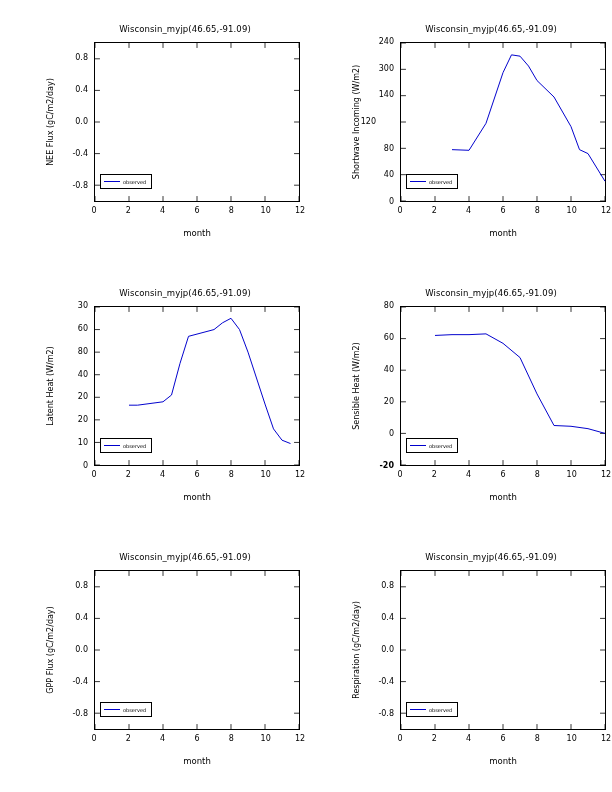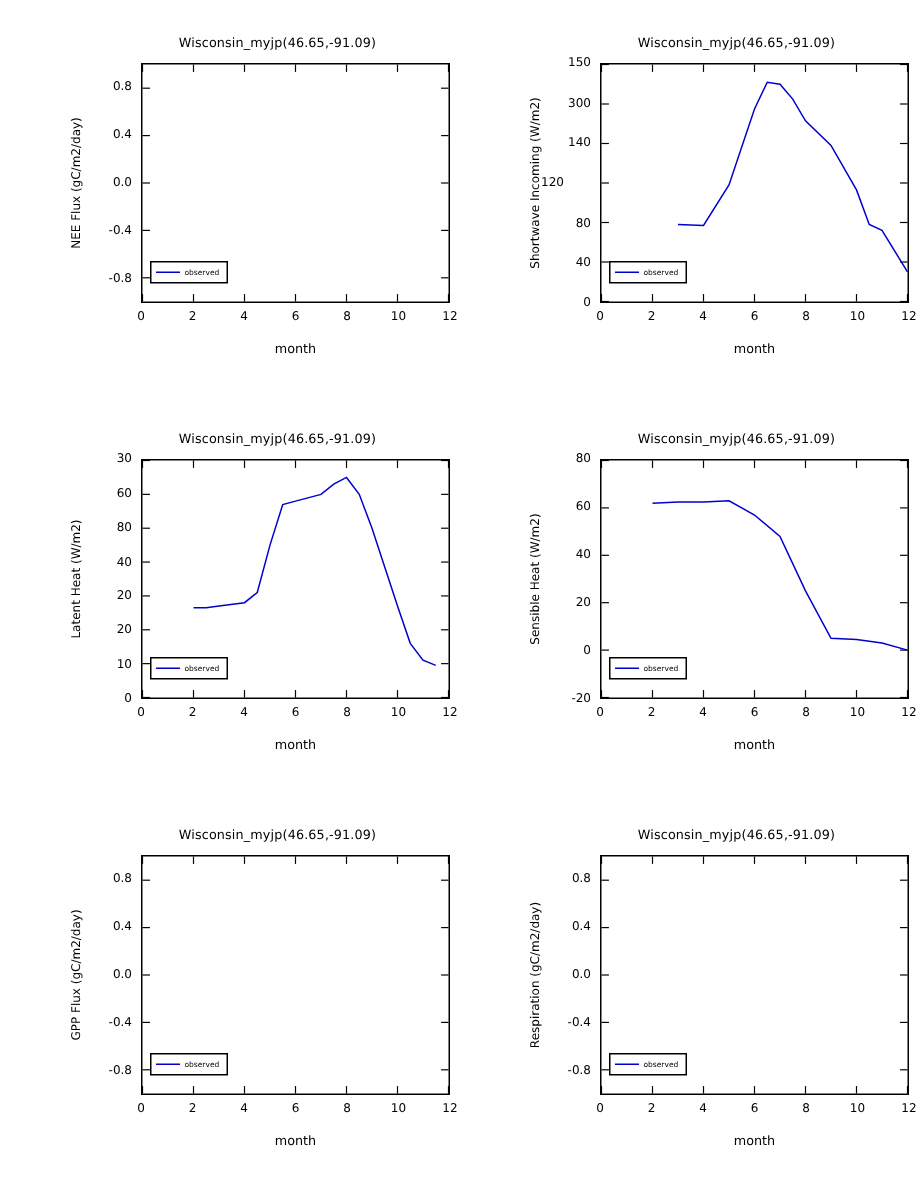--- a/index.html
+++ b/index.html
@@ -204,21 +204,21 @@
       <div class="tick-label-x" style="left: 165px;">6</div>
       <div class="tick-label-x" style="left: 199.333px;">8</div>
       <div class="tick-label-x" style="left: 233.667px;">10</div>
       <div class="tick-label-x" style="left: 268px;">12</div>
       <div class="tick-label-y" style="left: 22px; top: 202px;">0</div>
       <div class="tick-label-y" style="left: 22px; top: 175.333px;">40</div>
       <div class="tick-label-y" style="left: 22px; top: 148.667px;">80</div>
       <div class="tick-label-y" style="left: 4px; top: 122px;">120</div>
       <div class="tick-label-y" style="left: 22px; top: 95.3333px;">140</div>
       <div class="tick-label-y" style="left: 22px; top: 68.6667px;">300</div>
-      <div class="tick-label-y" style="left: 22px; top: 42px;">150</div>
+      <div class="tick-label-y" style="left: 22px; top: 42px;">240</div>
       <div class="xlabel">month</div>
       <div class="ylabel" style="left: 14px; top: 202px; transform: rotate(-90deg); width: 160px; text-align: center;">Shortwave Incoming (W/m2)</div>
       <div class="legend" style="left: 68px; top: 174px; width: 52px;">
         <span class="legend-line"></span>
         <span class="legend-text">observed</span>
       </div>
     </div>
     <div class="panel">
       <div class="panel-title">Wisconsin_myjp(46.65,-91.09)</div>
       <div class="plot-area">
@@ -311,21 +311,21 @@
           <polyline points="34.33,28.80 51.50,28.00 68.67,28.00 85.83,27.20 103.00,36.80 120.17,51.20 137.33,88.00 154.50,120.00 171.67,120.80 188.83,123.20 206.00,128.00" class="series-path"></polyline>
         </svg>
       </div>
       <div class="tick-label-x" style="left: 62px;">0</div>
       <div class="tick-label-x" style="left: 96.3333px;">2</div>
       <div class="tick-label-x" style="left: 130.667px;">4</div>
       <div class="tick-label-x" style="left: 165px;">6</div>
       <div class="tick-label-x" style="left: 199.333px;">8</div>
       <div class="tick-label-x" style="left: 233.667px;">10</div>
       <div class="tick-label-x" style="left: 268px;">12</div>
-      <div class="tick-label-y" style="left: 22px; top: 202px;">-20</div>
+      <div class="tick-label-y" style="left: 22px; top: 202px; font-weight: bold;">-20</div>
       <div class="tick-label-y" style="left: 22px; top: 170px;">0</div>
       <div class="tick-label-y" style="left: 22px; top: 138px;">20</div>
       <div class="tick-label-y" style="left: 22px; top: 106px;">40</div>
       <div class="tick-label-y" style="left: 22px; top: 74px;">60</div>
       <div class="tick-label-y" style="left: 22px; top: 42px;">80</div>
       <div class="xlabel">month</div>
       <div class="ylabel" style="left: 14px; top: 202px; transform: rotate(-90deg); width: 160px; text-align: center;">Sensible Heat (W/m2)</div>
       <div class="legend" style="left: 68px; top: 174px; width: 52px;">
         <span class="legend-line"></span>
         <span class="legend-text">observed</span>

